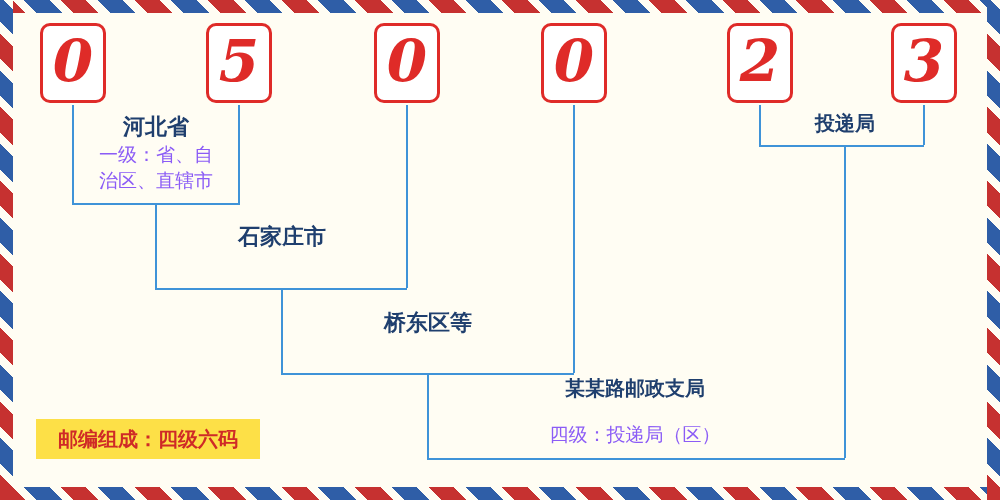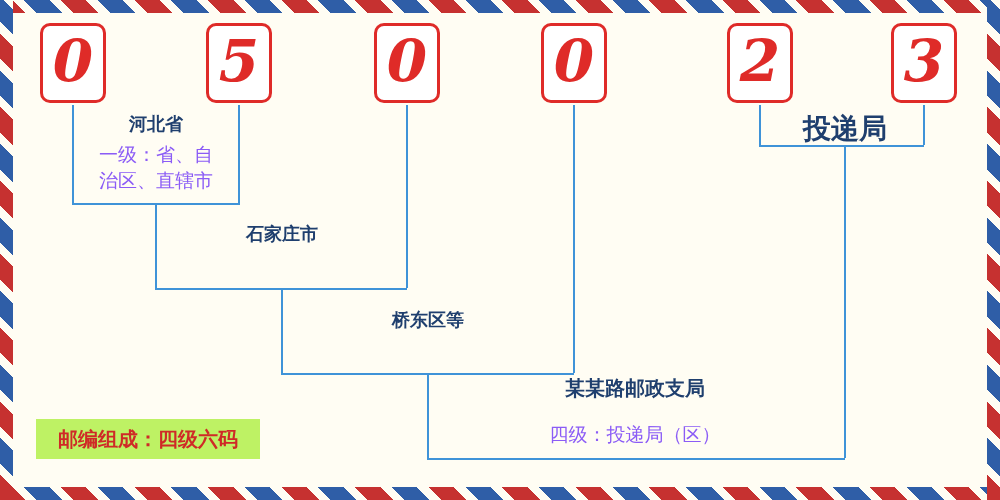--- a/index.html
+++ b/index.html
@@ -34,31 +34,31 @@
   }
   .b1{left:40px;}  .b2{left:206px;} .b3{left:374px;}
   .b4{left:541px;} .b5{left:727px;} .b6{left:891px;}
 
   
   .vline{position:absolute;width:0;border-left:2px solid #3f93d8;}
   .hline{position:absolute;height:0;border-top:2px solid #3f93d8;}
 
   
   .lvl-name{
-    position:absolute;color:#1f3f6e;font-weight:bold;font-size:18px;
+    position:absolute;color:#1f3f6e;font-weight:bold;font-size:22px;
     text-align:center;white-space:nowrap;
   }
   .lvl-desc{
     position:absolute;color:#8b5cf6;font-weight:normal;font-size:19px;
     text-align:center;line-height:1.35;white-space:pre-line;
   }
   
   .footer-box{
     position:absolute;left:36px;top:419px;width:224px;height:40px;
-    background:#bef264;
+    background:#fde047;
     display:flex;align-items:center;justify-content:center;
   }
   .footer-box span{color:#cf2a27;font-weight:bold;font-size:20px;white-space:nowrap;}
 </style>
 </head>
 <body>
 
 <div class="stage">
 
   <div class="stripe top"></div>
@@ -109,19 +109,19 @@
   <div class="lvl-desc" style="left:66px;top:142px;width:180px;">一级：省、自
 治区、直辖市</div>
 
   <div class="lvl-name" style="left:202px;top:222px;width:160px;">石家庄市</div>
 
   <div class="lvl-name" style="left:348px;top:308px;width:160px;">桥东区等</div>
 
   <div class="lvl-name" style="left:515px;top:375px;width:240px;font-size:20px;">某某路邮政支局</div>
   <div class="lvl-desc" style="left:515px;top:422px;width:240px;">四级：投递局（区）</div>
 
-  <div class="lvl-name" style="left:785px;top:110px;width:120px;font-size:28px;">投递局</div>
+  <div class="lvl-name" style="left:785px;top:110px;width:120px;font-size:20px;">投递局</div>
 
   <div class="footer-box">
     <span>邮编组成：四级六码</span>
   </div>
 
 </div>
 
 </body></html>

